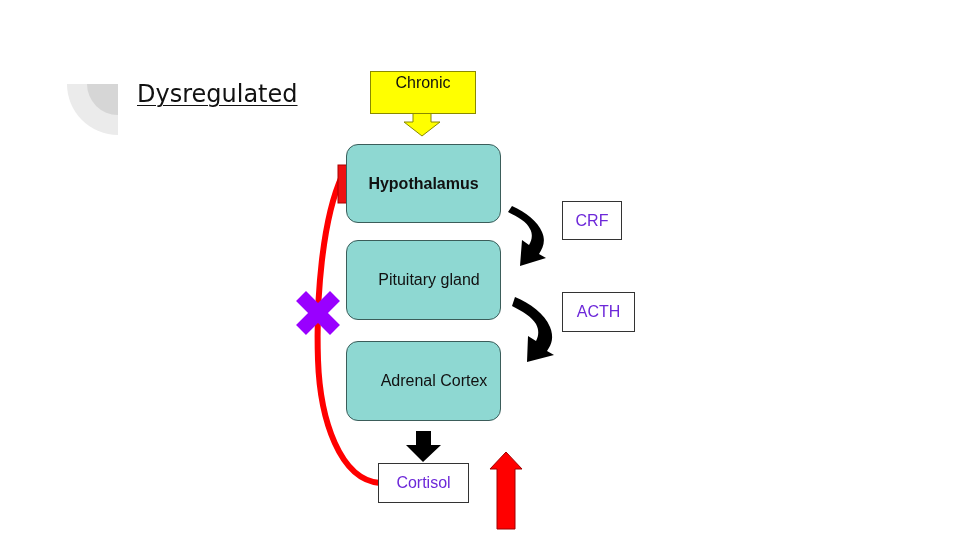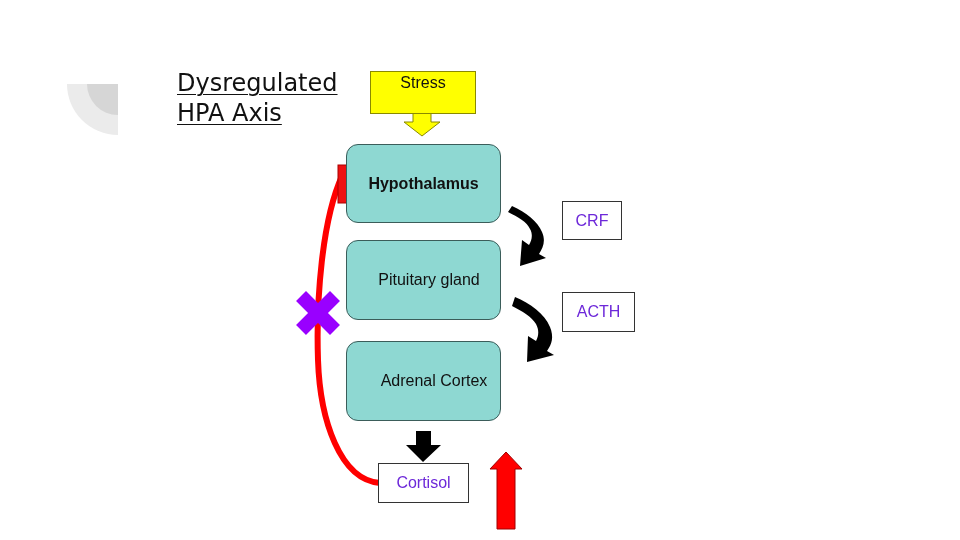--- a/index.html
+++ b/index.html
@@ -4,25 +4,24 @@
 <style>
   html, body { margin: 0; padding: 0; }
   body {
     width: 960px; height: 540px; position: relative; overflow: hidden;
     background: #ffffff; font-family: "Liberation Sans", sans-serif;
   }
   .deco {
     position: absolute; left: 67px; top: 84px; width: 51px; height: 51px;
   }
   .title {
-    position: absolute; left: 137px; top: 68px;
+    position: absolute; left: 137px; top: 79px;
     font-family: "DejaVu Sans", sans-serif; font-size: 24px; line-height: 30px;
     color: #111; text-decoration: underline; text-decoration-thickness: 1px;
     text-underline-offset: 3px;
-    margin-left: 40px;
   }
   .title div { white-space: nowrap; }
   svg.diagram { position: absolute; left: 0; top: 0; }
   .box {
     position: absolute; box-sizing: border-box;
     background: #8ed8d2; border: 1px solid #3b5d5a; border-radius: 12px;
     display: flex; align-items: center; justify-content: center;
     font-size: 16px; color: #111;
   }
   .label {
@@ -40,21 +39,20 @@
 </head>
 <body>
 
 <svg class="deco" viewBox="0 0 51 51">
   <path d="M0 0 H51 V51 A51 51 0 0 1 0 0 Z" fill="#ebebeb"></path>
   <path d="M20 0 H51 V31 A31 31 0 0 1 20 0 Z" fill="#d6d6d6"></path>
 </svg>
 
 <div class="title">
   <div>Dysregulated</div>
-  <div>HPA Axis</div>
 </div>
 
 <svg class="diagram" width="960" height="540">
 
   <polygon points="413,113 431,113 431,122 440,122 422,136 404,122 413,122" fill="#ffff00" stroke="#8a8a00" stroke-width="1"></polygon>
 
   <path d="M342,176 C322,220 316,300 318,360 C320,420 340,480 380,483" fill="none" stroke="#ff0000" stroke-width="6"></path>
 
   <rect x="338" y="165" width="9" height="38" fill="#ee1111" stroke="#aa0000" stroke-width="1"></rect>
 
@@ -65,21 +63,21 @@
 
   <path d="M512,206 C526,212 538,222 542,232 C546,241 543,248 539,254 L546,258 L520,266 L522,240 L529,245 C532,240 533,234 530,229 C527,222 518,217 508,212 Z" fill="#000"></path>
   <path d="M515,297 C530,303 545,314 550,327 C554,337 552,344 547,351 L554,355 L527,362 L528,336 L536,341 C539,335 539,330 536,324 C532,317 522,311 512,306 Z" fill="#000"></path>
 
   <polygon points="416,431 431,431 431,445 441,445 423,462 406,445 416,445" fill="#000"></polygon>
 
   <polygon points="497,529 515,529 515,469 522,469 506,452 490,469 497,469" fill="#ff0000" stroke="#a00000" stroke-width="1"></polygon>
 </svg>
 
 <div class="stress">
-  <div>Stress</div>
+  <div>Chronic</div>
 </div>
 
 <div class="box" style="left:346px;top:144px;width:155px;height:79px;font-weight:bold;">
   <span>Hypothalamus</span>
 </div>
 <div class="box" style="left:346px;top:240px;width:155px;height:80px;padding-left:11px;">
   <span>Pituitary gland</span>
 </div>
 <div class="box" style="left:346px;top:341px;width:155px;height:80px;padding-left:21px;">
   <span>Adrenal Cortex</span>

